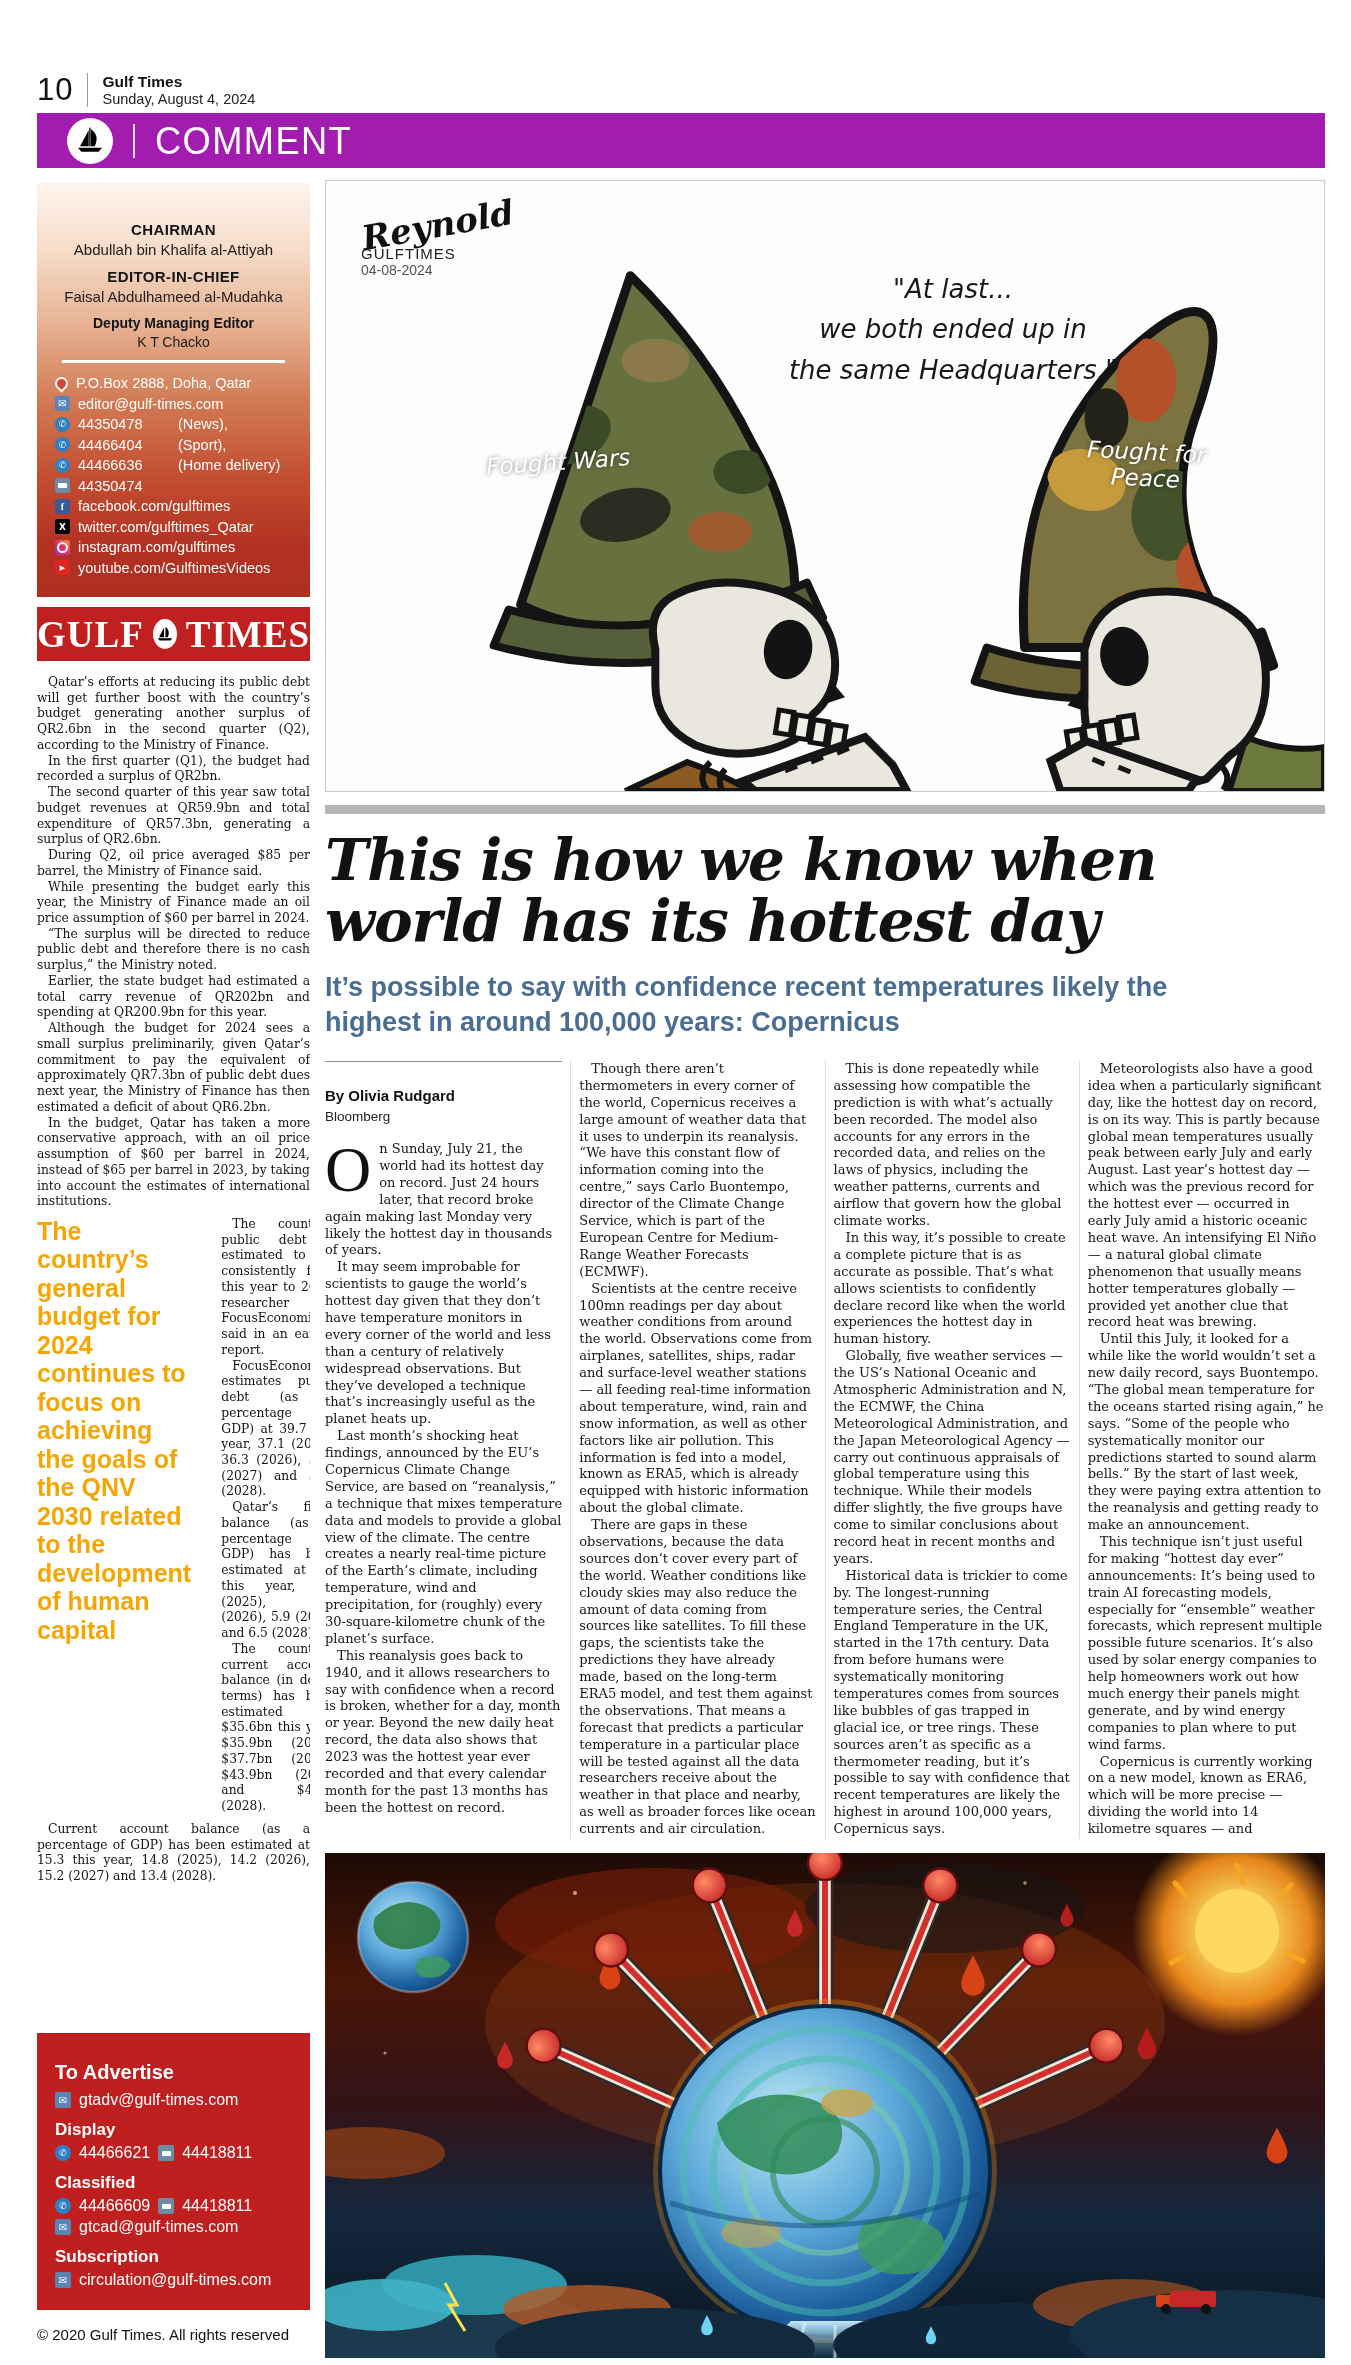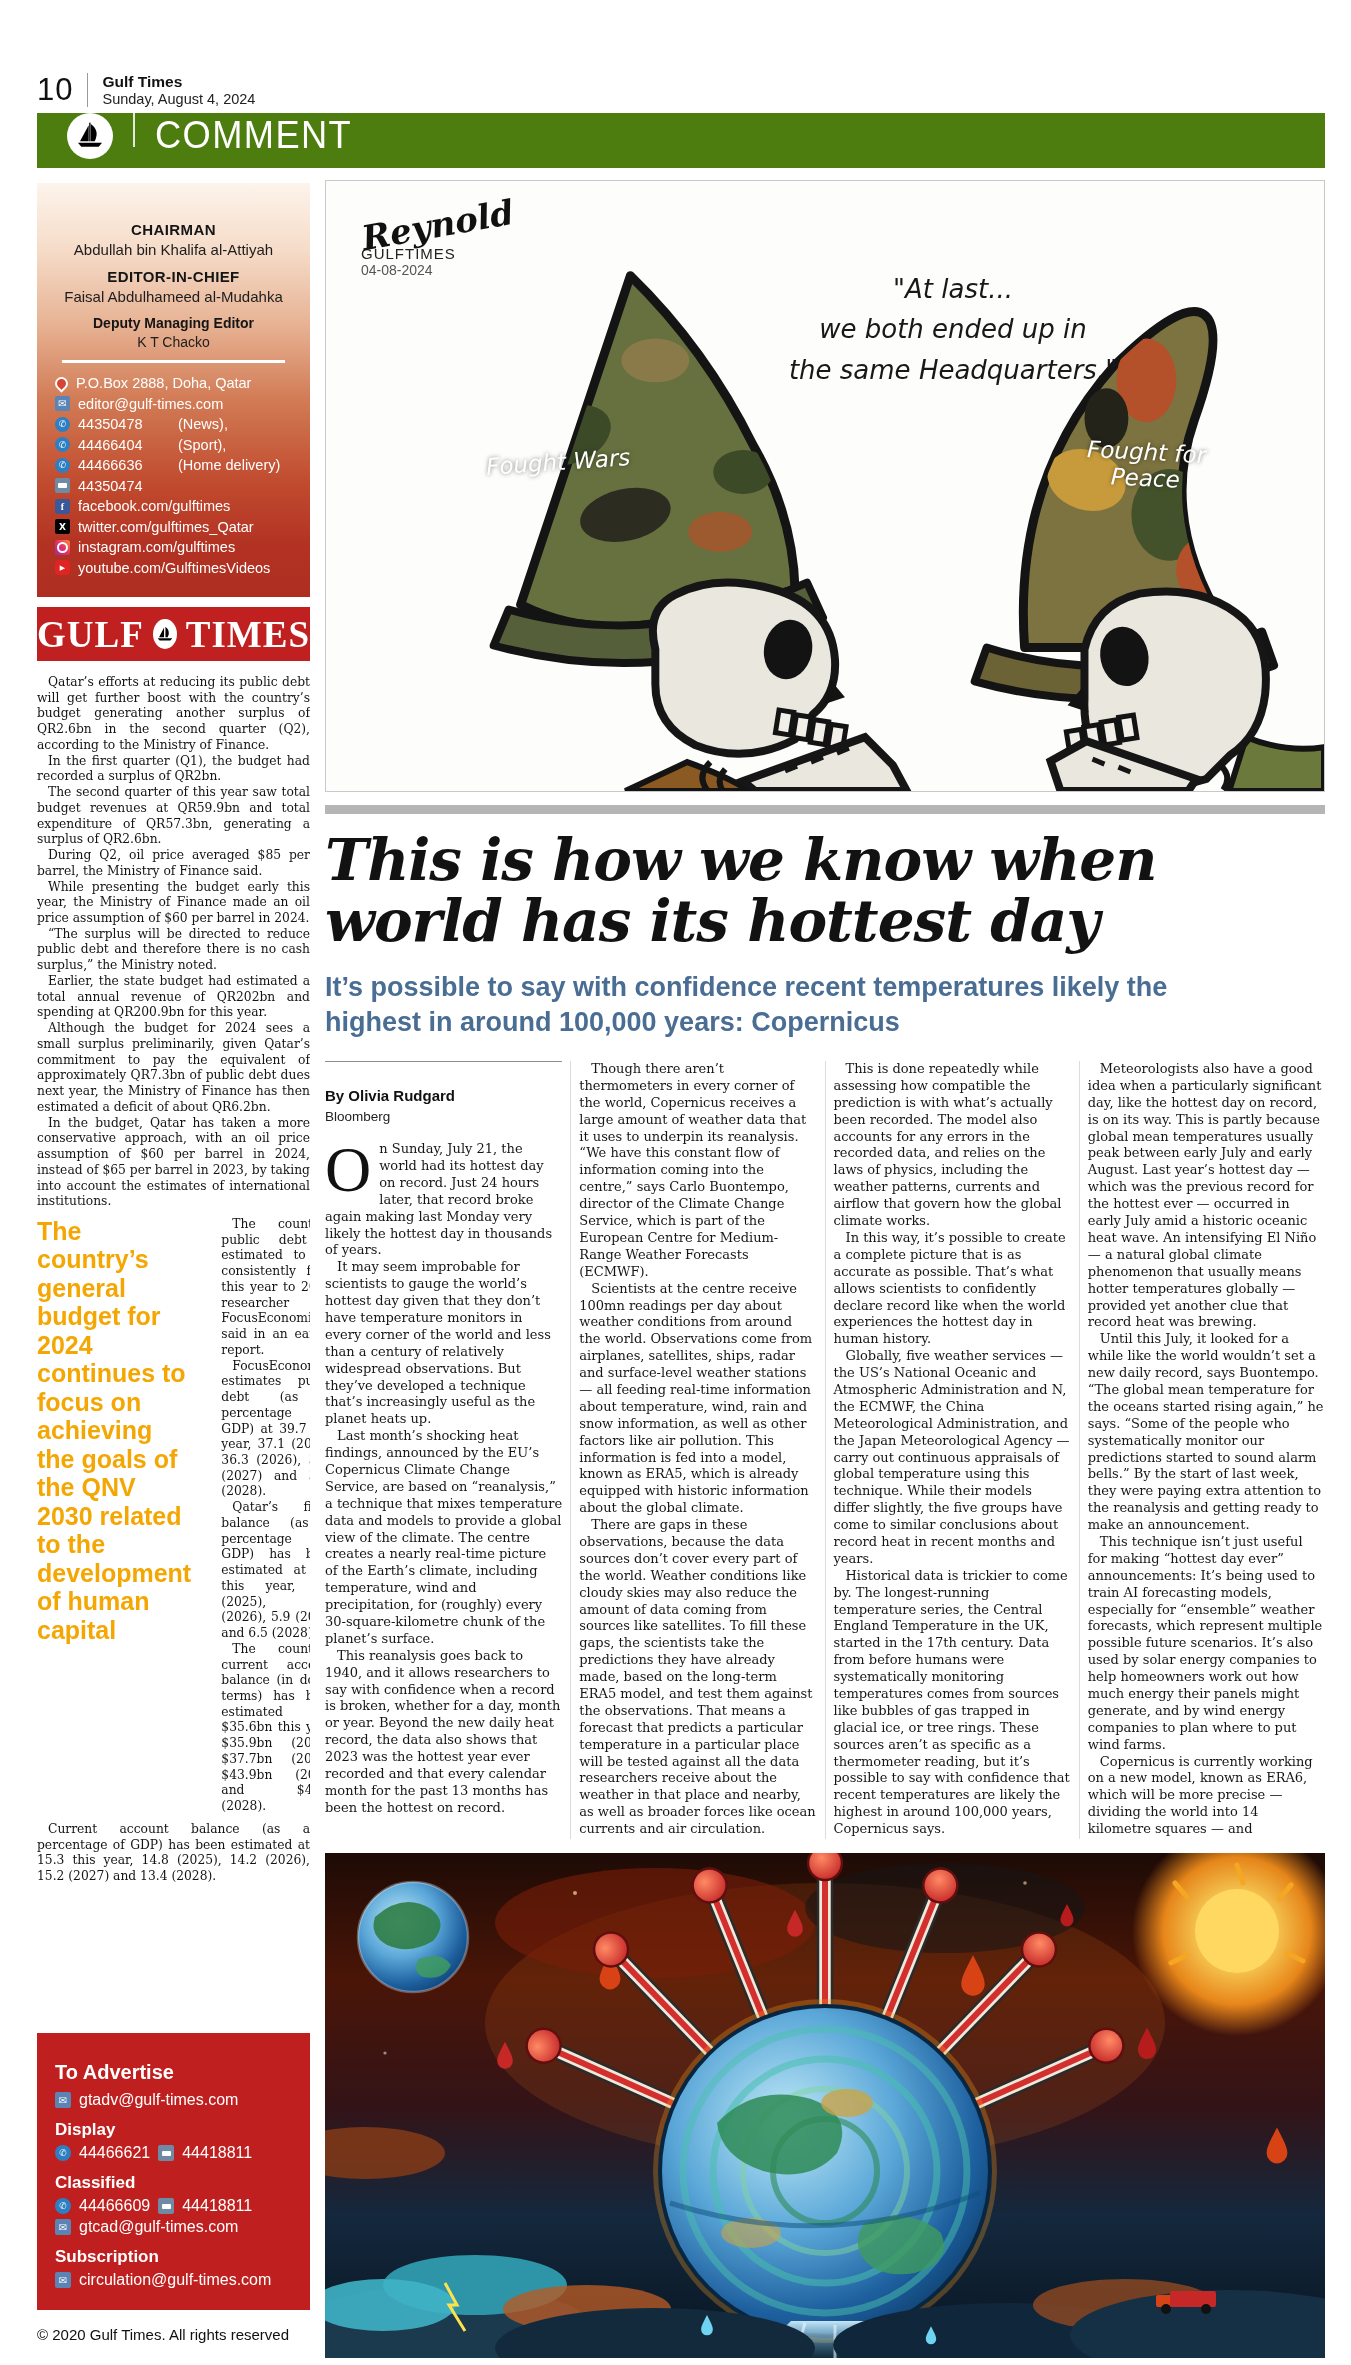--- a/index.html
+++ b/index.html
@@ -9,22 +9,22 @@
 
   
   .topstrip { position:absolute; left:37px; top:72px; display:flex; align-items:center; gap:14px; }
   .pagenum { font-size:31px; font-weight:400; color:#111; letter-spacing:1px; }
   .vrule { width:1px; height:34px; background:#9a9a9a; }
   .paper { display:flex; flex-direction:column; line-height:1.12; }
   .pname { font-size:15.5px; font-weight:700; color:#111; }
   .pdate { font-size:14.5px; color:#222; }
 
   
-  .banner { position:absolute; left:37px; top:113px; width:1288px; height:55px; background:#4d7c0f;
-            display:flex; padding-left:30px; gap:20px; }
+  .banner { position:absolute; left:37px; top:113px; width:1288px; height:55px; background:#a21caf;
+            display:flex; align-items:center; padding-left:30px; gap:20px; }
   .dhow-circle { width:46px; height:46px; border-radius:50%; background:#fff; display:flex;
                  align-items:center; justify-content:center; }
   .dhow-circle svg { width:32px; height:32px; }
   .banner-sep { width:2px; height:34px; background:rgba(255,255,255,.85); }
   .banner-title { font-size:39px; color:#fff; letter-spacing:1.5px; transform:scaleX(.93);
                   transform-origin:left center; font-weight:400; }
 
   
   .left-col { position:absolute; left:37px; top:183px; width:273px; height:2160px;
               display:flex; flex-direction:column; }
@@ -221,21 +221,21 @@
 
 
     <div class="left-body">
       <div>
           <p class="lp">Qatar’s efforts at reducing its public debt will get further boost with the country’s budget generating another surplus of QR2.6bn in the second quarter (Q2), according to the Ministry of Finance.</p>
           <p class="lp">In the first quarter (Q1), the budget had recorded a surplus of QR2bn.</p>
           <p class="lp">The second quarter of this year saw total budget revenues at QR59.9bn and total expenditure of QR57.3bn, generating a surplus of QR2.6bn.</p>
           <p class="lp">During Q2, oil price averaged $85 per barrel, the Ministry of Finance said.</p>
           <p class="lp">While presenting the budget early this year, the Ministry of Finance made an oil price assumption of $60 per barrel in 2024.</p>
           <p class="lp">“The surplus will be directed to reduce public debt and therefore there is no cash surplus,” the Ministry noted.</p>
-          <p class="lp">Earlier, the state budget had estimated a total annual revenue of QR202bn and spending at QR200.9bn for this year.</p>
+          <p class="lp">Earlier, the state budget had estimated a total carry revenue of QR202bn and spending at QR200.9bn for this year.</p>
           <p class="lp">Although the budget for 2024 sees a small surplus preliminarily, given Qatar’s commitment to pay the equivalent of approximately QR7.3bn of public debt dues next year, the Ministry of Finance has then estimated a deficit of about QR6.2bn.</p>
           <p class="lp">In the budget, Qatar has taken a more conservative approach, with an oil price assumption of $60 per barrel in 2024, instead of $65 per barrel in 2023, by taking into account the estimates of international institutions.</p>
         </div>
       <div class="quote-row">
         <div class="pullquote">The country’s general budget for 2024 continues to focus on achieving the goals of the QNV 2030 related to the development of human capital</div>
         <div class="side">
             <p class="lp">The country’s public debt is estimated to fall consistently from this year to 2028, researcher FocusEconomics said in an earlier report.</p>
             <p class="lp">FocusEconomics estimates public debt (as a percentage of GDP) at 39.7 this year, 37.1 (2025), 36.3 (2026), 33.7 (2027) and 32.7 (2028).</p>
             <p class="lp">Qatar’s fiscal balance (as a percentage of GDP) has been estimated at 4.8 this year, 4.2 (2025), 5.4 (2026), 5.9 (2027) and 6.5 (2028).</p>
             <p class="lp">The country’s current account balance (in dollar terms) has been estimated at $35.6bn this year, $35.9bn (2025), $37.7bn (2026), $43.9bn (2027) and $41bn (2028).</p>

